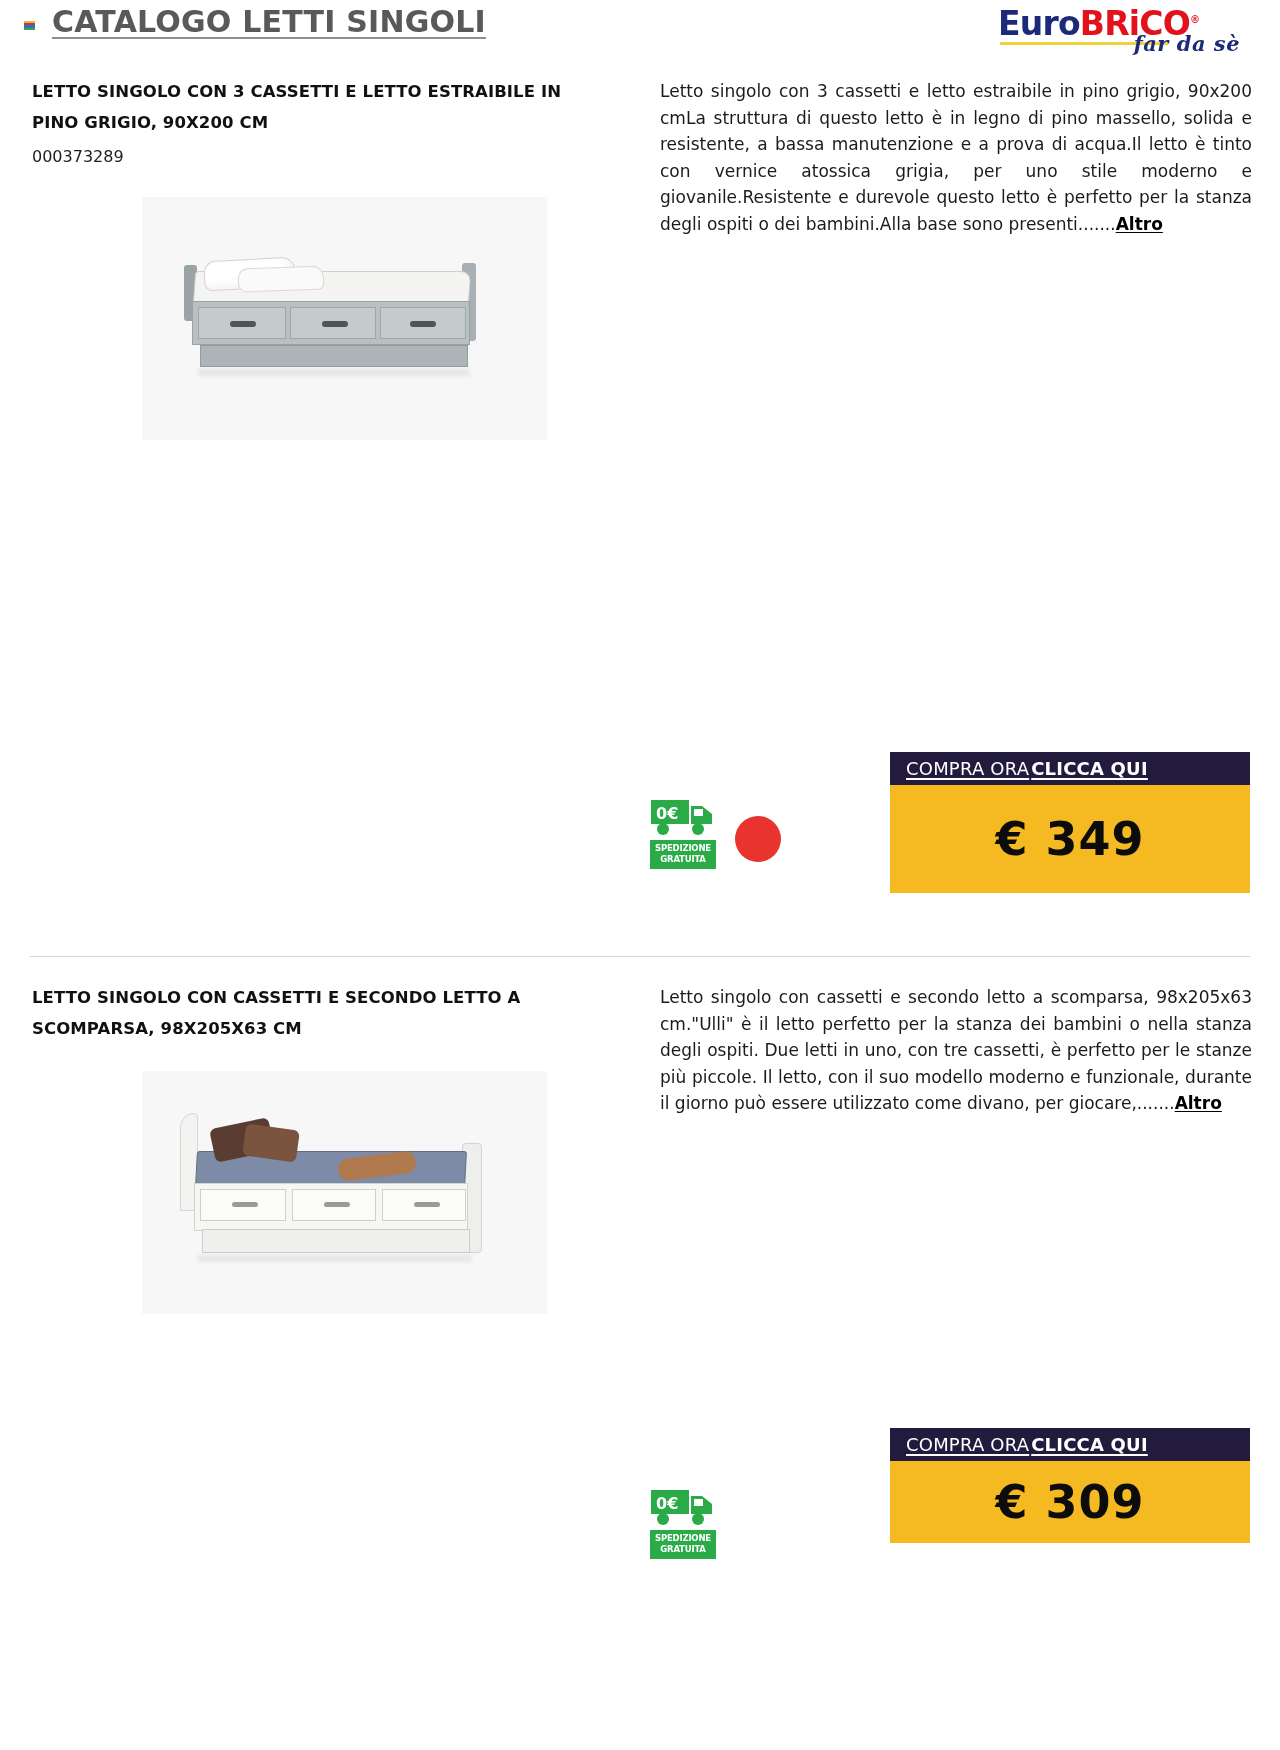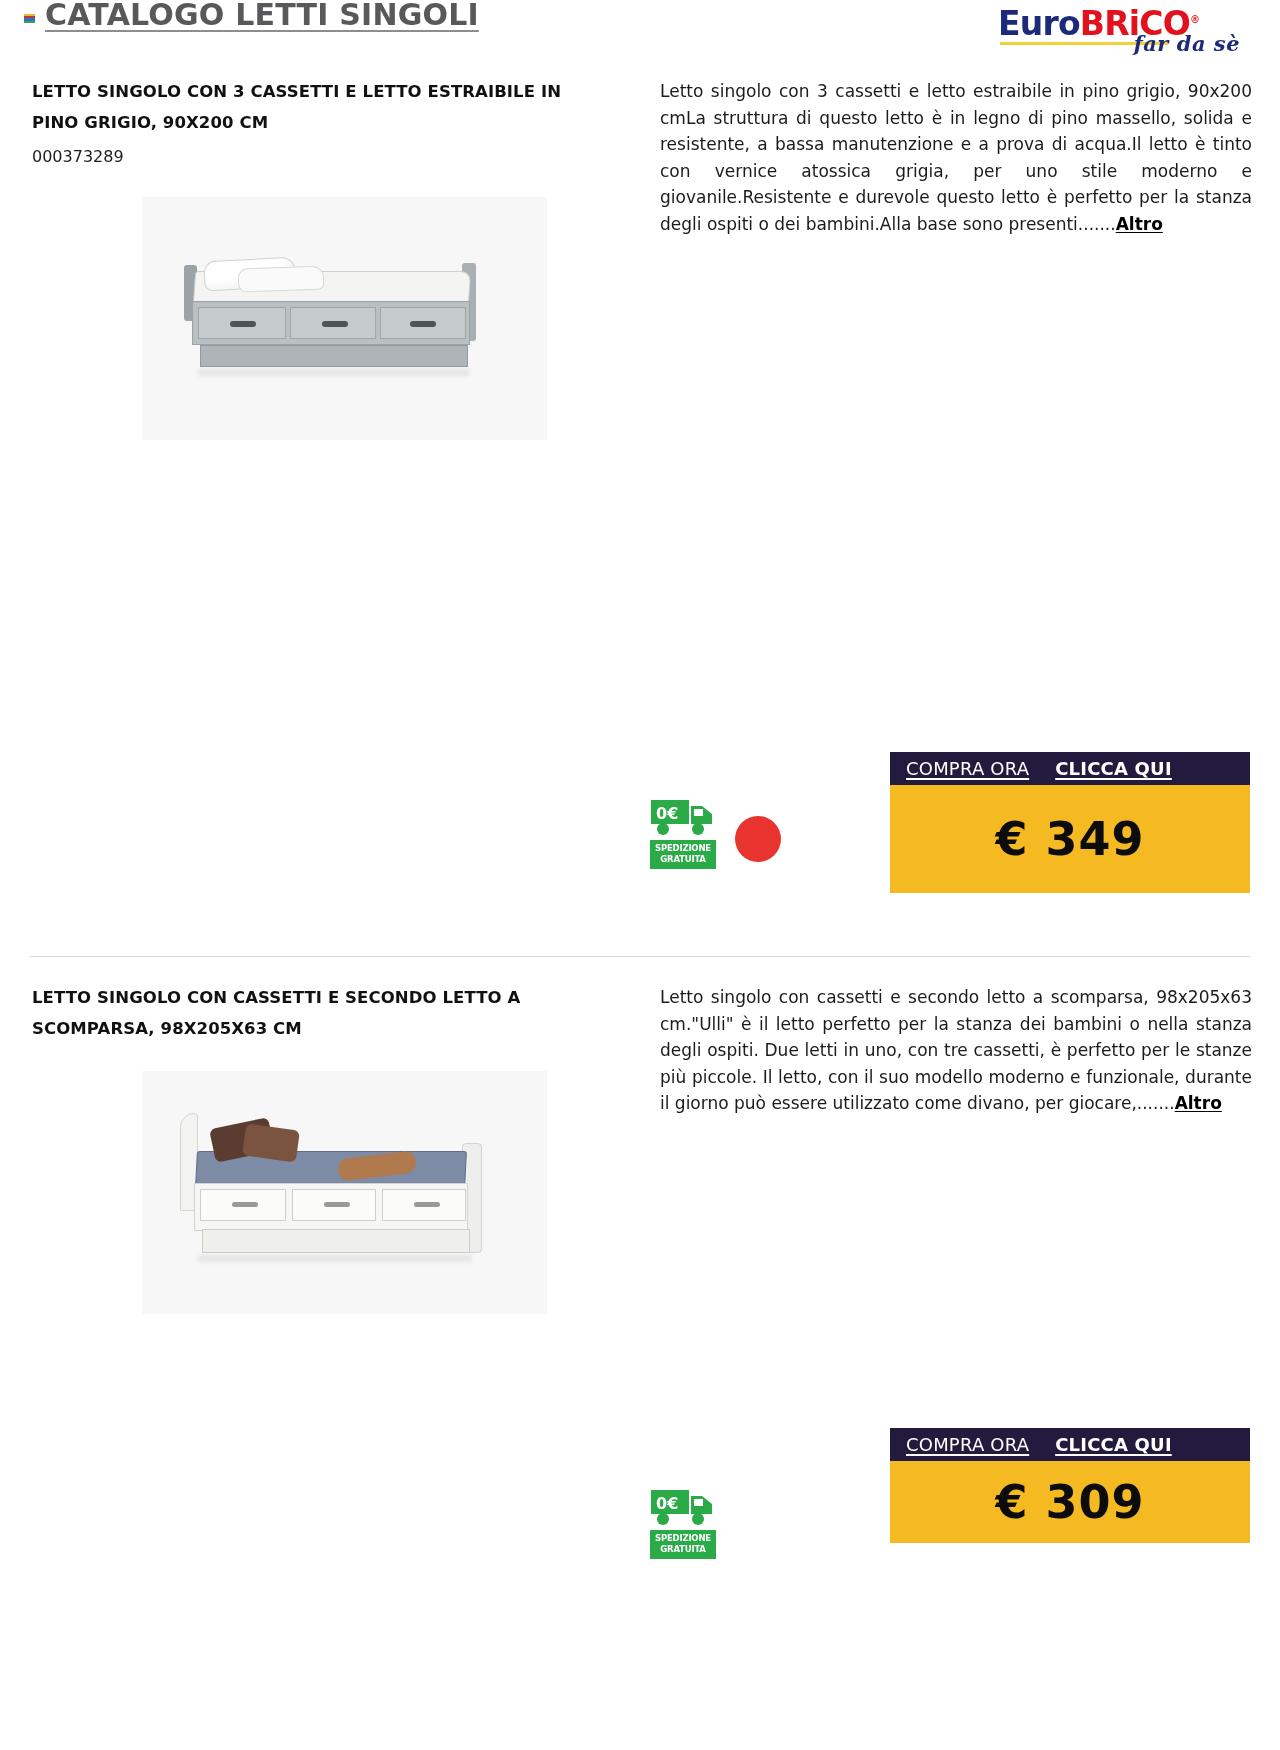--- a/index.html
+++ b/index.html
@@ -21,24 +21,24 @@
   
   .page-header {
     position: absolute;
     top: 0; left: 0;
     width: 1280px;
     height: 72px;
   }
   .header-title-wrap {
     position: absolute;
     left: 24px;
-    top: 0;
+    top: 7px;
     display: flex;
     align-items: center;
-    gap: 10px;
+    gap: 17px;
   }
   .bullet-icon {
     width: 11px;
     height: 11px;
     display: block;
     flex: 0 0 auto;
     margin-top: 8px;
   }
   .bullet-icon i {
     display: block;
@@ -402,21 +402,21 @@
   .price-card {
     position: absolute;
     width: 360px;
   }
   .price-card-header {
     background: #231b3e;
     height: 33px;
     display: flex;
     align-items: center;
     padding-left: 16px;
-    gap: 26px;
+    gap: 2px;
   }
   .buy-now-text {
     color: #ffffff;
     font-size: 18px;
     font-weight: 400;
     letter-spacing: 0.2px;
     text-decoration: underline;
     text-underline-offset: 3px;
     text-decoration-thickness: 1.5px;
     white-space: nowrap;

